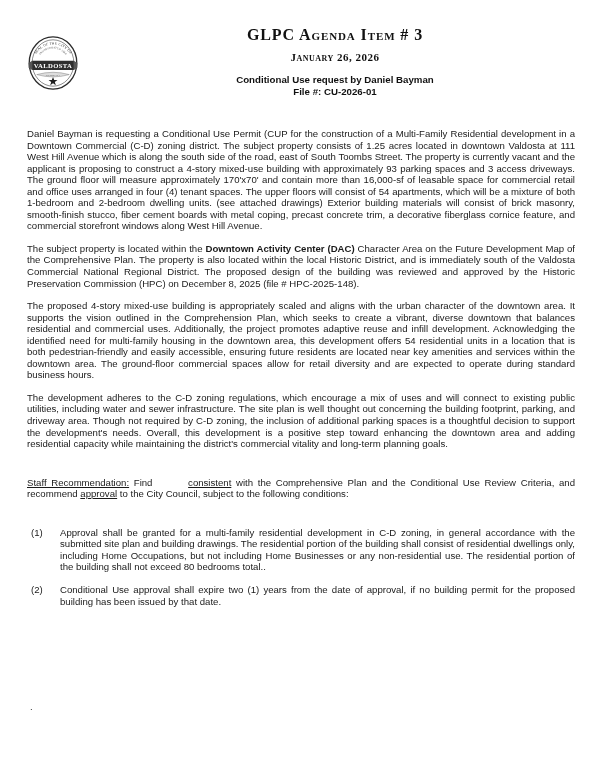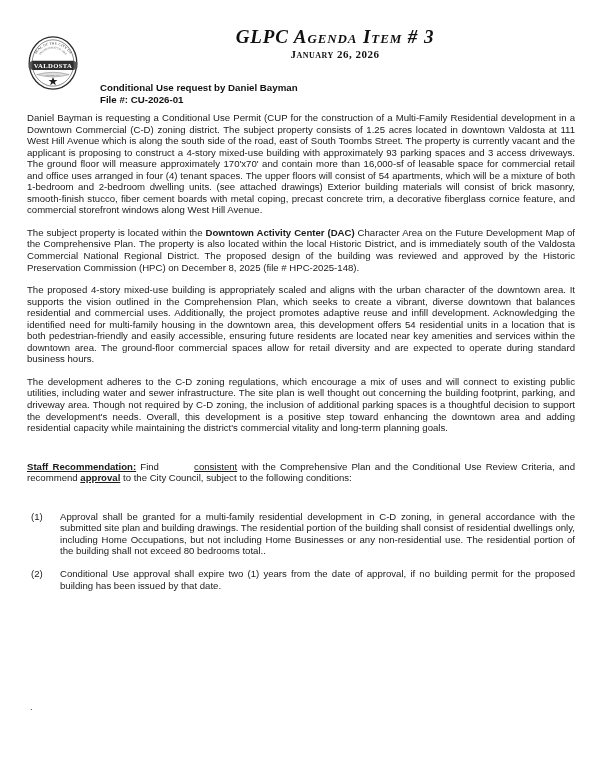--- a/index.html
+++ b/index.html
@@ -38,73 +38,72 @@
   }
   .title-block {
     position: absolute;
     left: 100px;
     top: 0px;
     width: 470px;
     text-align: center;
   }
   .doc-title {
     font-family: "Liberation Serif", serif;
-    font-size: 19px;
+    font-size: 16px;
     font-weight: bold;
     font-variant: small-caps;
     letter-spacing: 0.9px;
     color: #111;
     line-height: 1.12;
     white-space: pre;
-    font-style: italic;
   }
   .doc-date {
     font-family: "Liberation Serif", serif;
     font-size: 11px;
     font-weight: bold;
     font-variant: small-caps;
     letter-spacing: 0.5px;
     color: #111;
-    margin-top: 1px;
+    margin-top: 7px;
     text-align: center;
   }
   .subtitle-block {
     position: absolute;
     left: 100px;
-    top: 56px;
+    top: 48px;
     width: 470px;
-    text-align: left;
+    text-align: center;
   }
   .subtitle-line {
     font-family: "Liberation Sans", sans-serif;
     font-size: 9.7px;
     font-weight: bold;
     color: #111;
     line-height: 1.28;
   }
 
   
   .body-area {
     position: absolute;
     left: 27px;
-    top: 112px;
+    top: 128px;
     width: 548px;
   }
   p.para {
     margin: 0 0 11px 0;
     font-size: 9.6px;
     line-height: 11.55px;
     text-align: justify;
     color: #1a1a1a;
     -webkit-hyphens: none;
     hyphens: none;
   }
   .b { font-weight: bold; margin-top: 20px; }
   .u { text-decoration: underline; margin-left: 31px; }
-  .bu { font-weight: bold; text-decoration: underline; }
+  .bu { font-weight: normal; text-decoration: underline; }
 
   .spacer-lg { height: 16px; }
 
   
   .cond-list {
     margin: 0;
     padding: 0;
   }
   .cond {
     position: relative;

